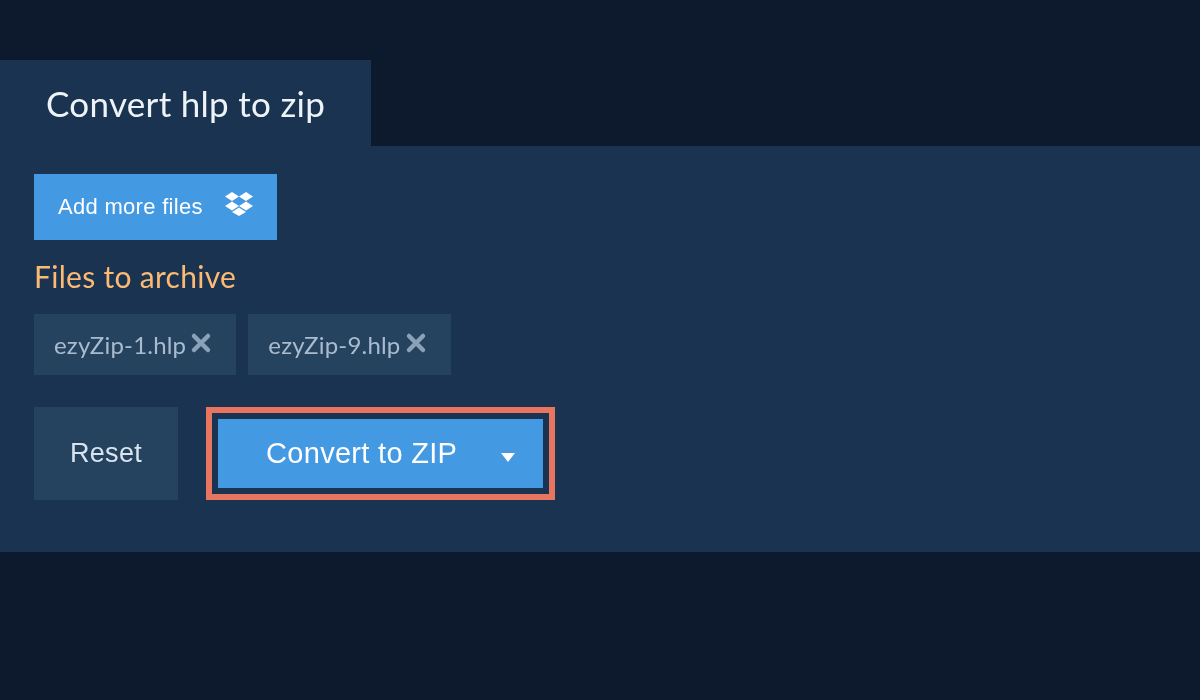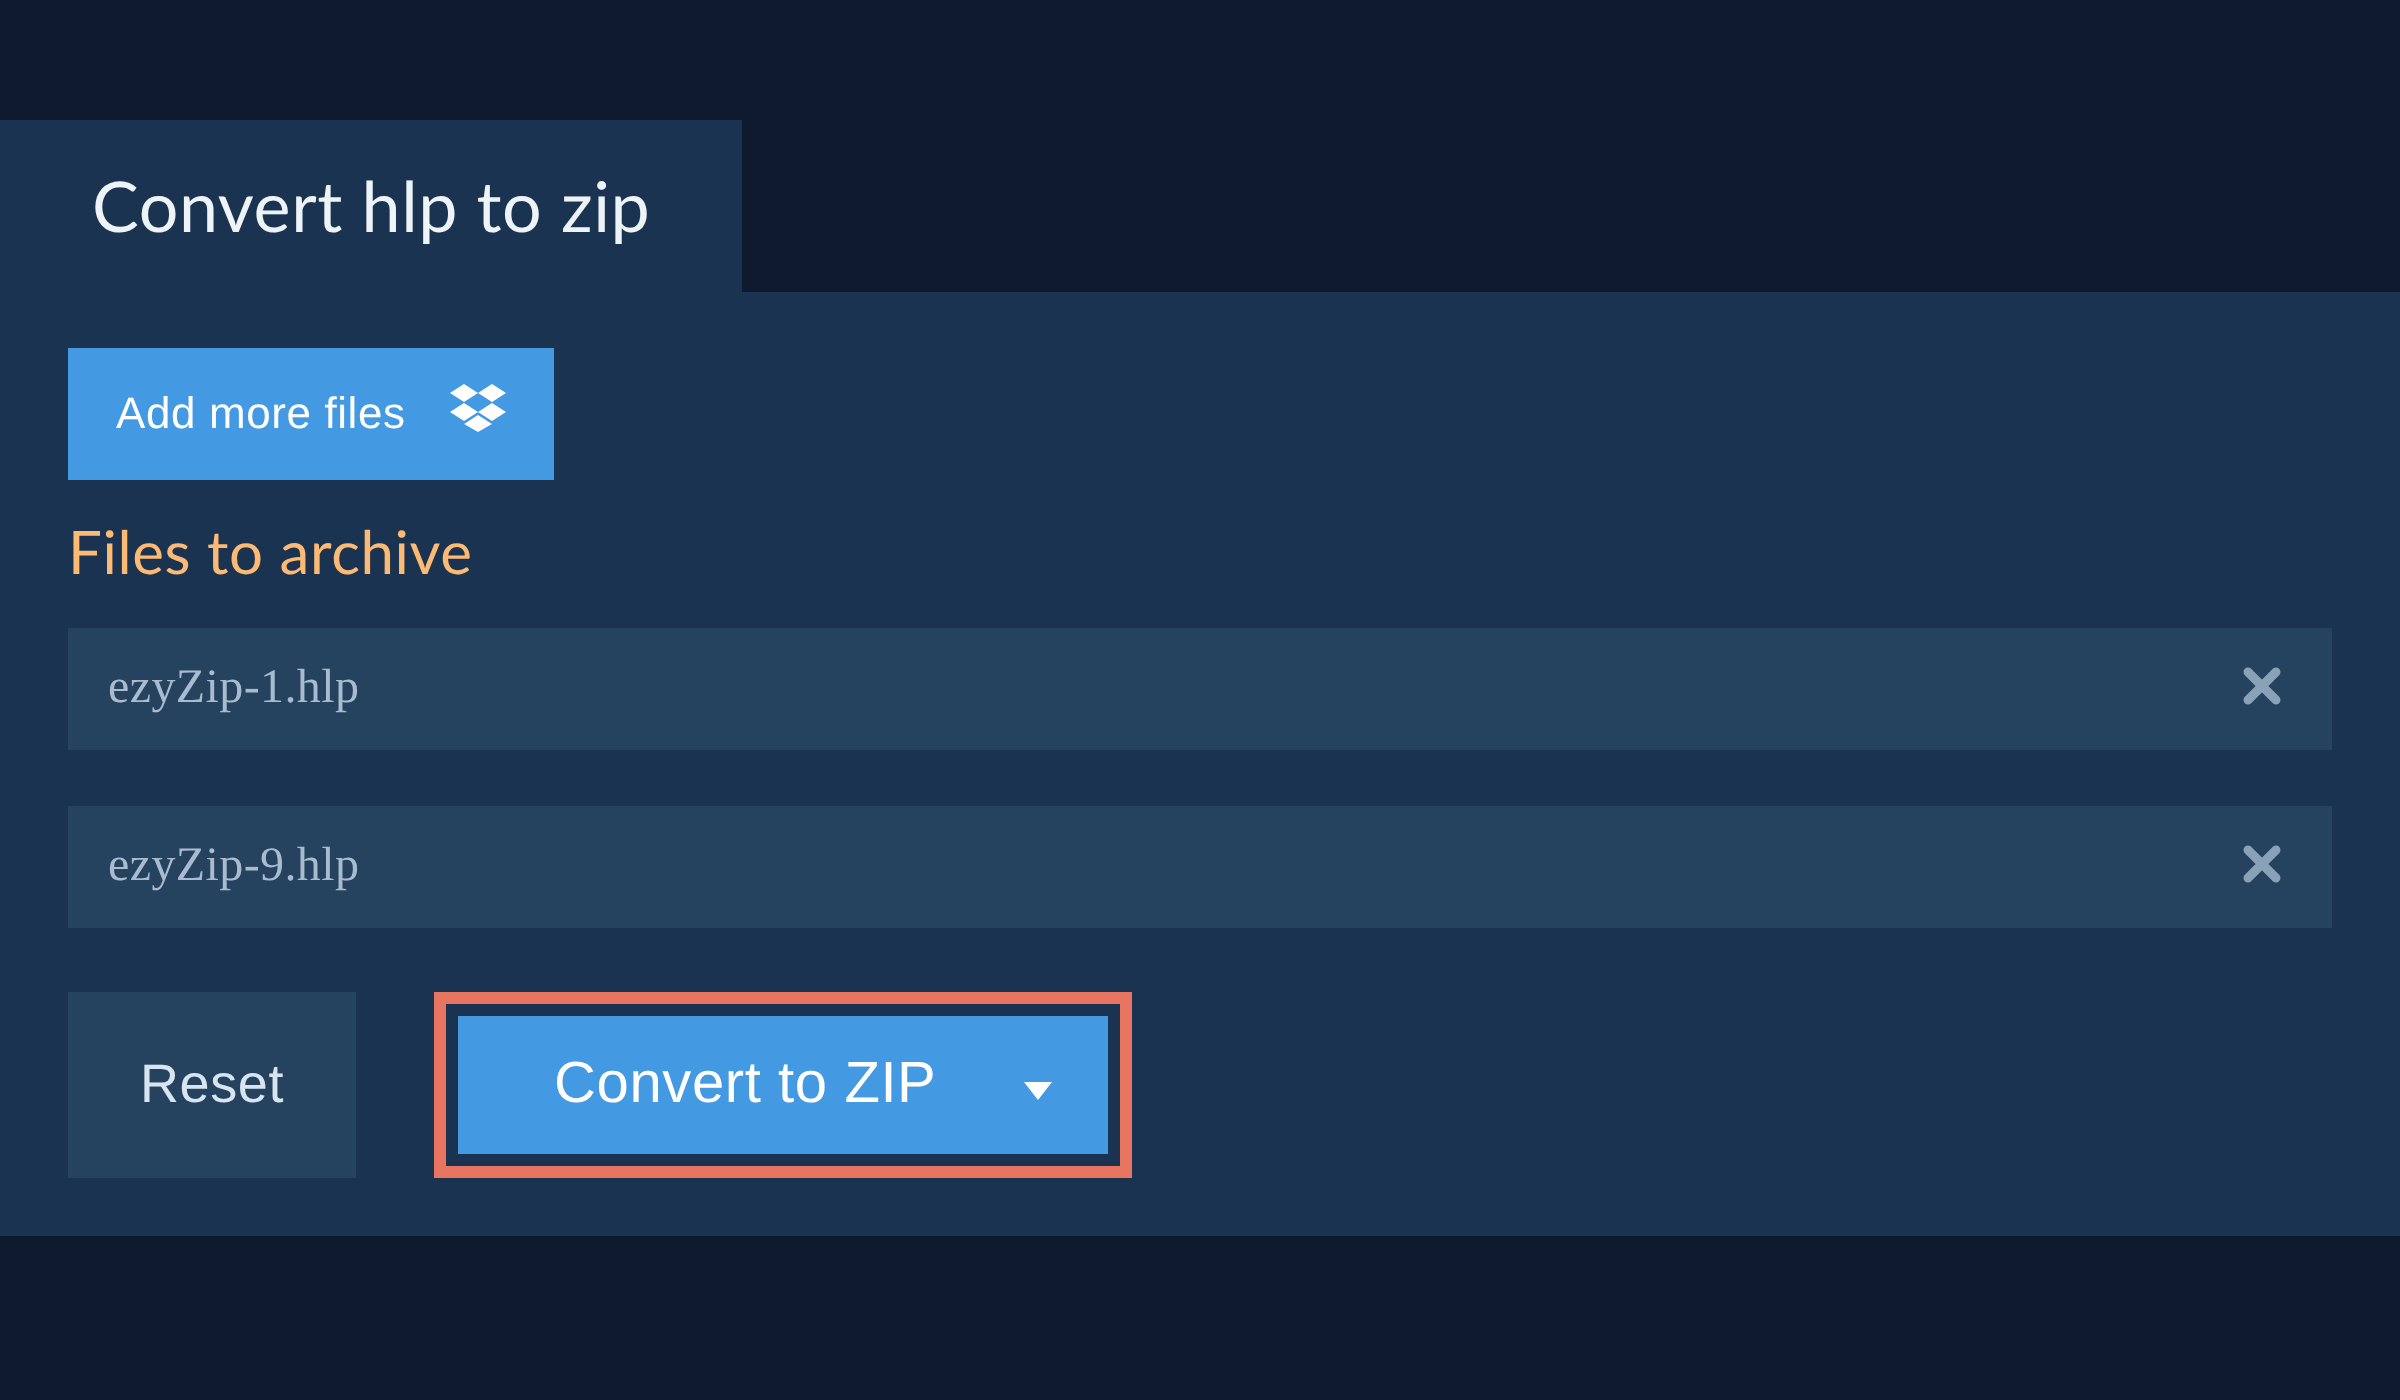--- a/index.html
+++ b/index.html
@@ -25,21 +25,21 @@
       margin-left: 0;
     }
     .tab-header h1 {
       color: #eef3f8;
       font-size: 35px;
       font-weight: 400;
       letter-spacing: 0.3px;
     }
     .content {
       background: #1a3350;
-      padding: 28px 34px 29px 34px;
+      padding: 28px 34px 52px 34px;
       width: 1200px;
       margin-top: 0;
     }
     .add-files-btn {
       background: #4499e3;
       color: #ffffff;
       border: none;
       padding: 18px 24px 18px 24px;
       font-size: 22px;
       font-weight: 400;
@@ -55,23 +55,22 @@
     .section-title {
       color: #fdba74;
       font-size: 30px;
       font-weight: 400;
       margin-top: 18px;
       margin-bottom: 20px;
       letter-spacing: 0.3px;
     }
     .file-list {
       display: flex;
-      flex-direction: column;
-      gap: 28px;
-      font-family: Liberation Serif, serif;
+      flex-direction: row;
+      gap: 12px;
     }
     .file-row {
       background: #25425e;
       padding: 14px 20px;
       display: flex;
       justify-content: space-between;
       align-items: center;
     }
     .file-name {
       color: #a9bccf;
@@ -83,21 +82,21 @@
       background: none;
       border: none;
       cursor: pointer;
       padding: 4px;
       display: flex;
       align-items: center;
       justify-content: center;
     }
     .button-row {
       display: flex;
-      gap: 39px;
+      gap: 28px;
       margin-top: 32px;
       align-items: stretch;
     }
     .reset-btn {
       background: #25425e;
       color: #d8e4f0;
       border: none;
       padding: 22px 36px;
       font-size: 27px;
       font-weight: 400;

